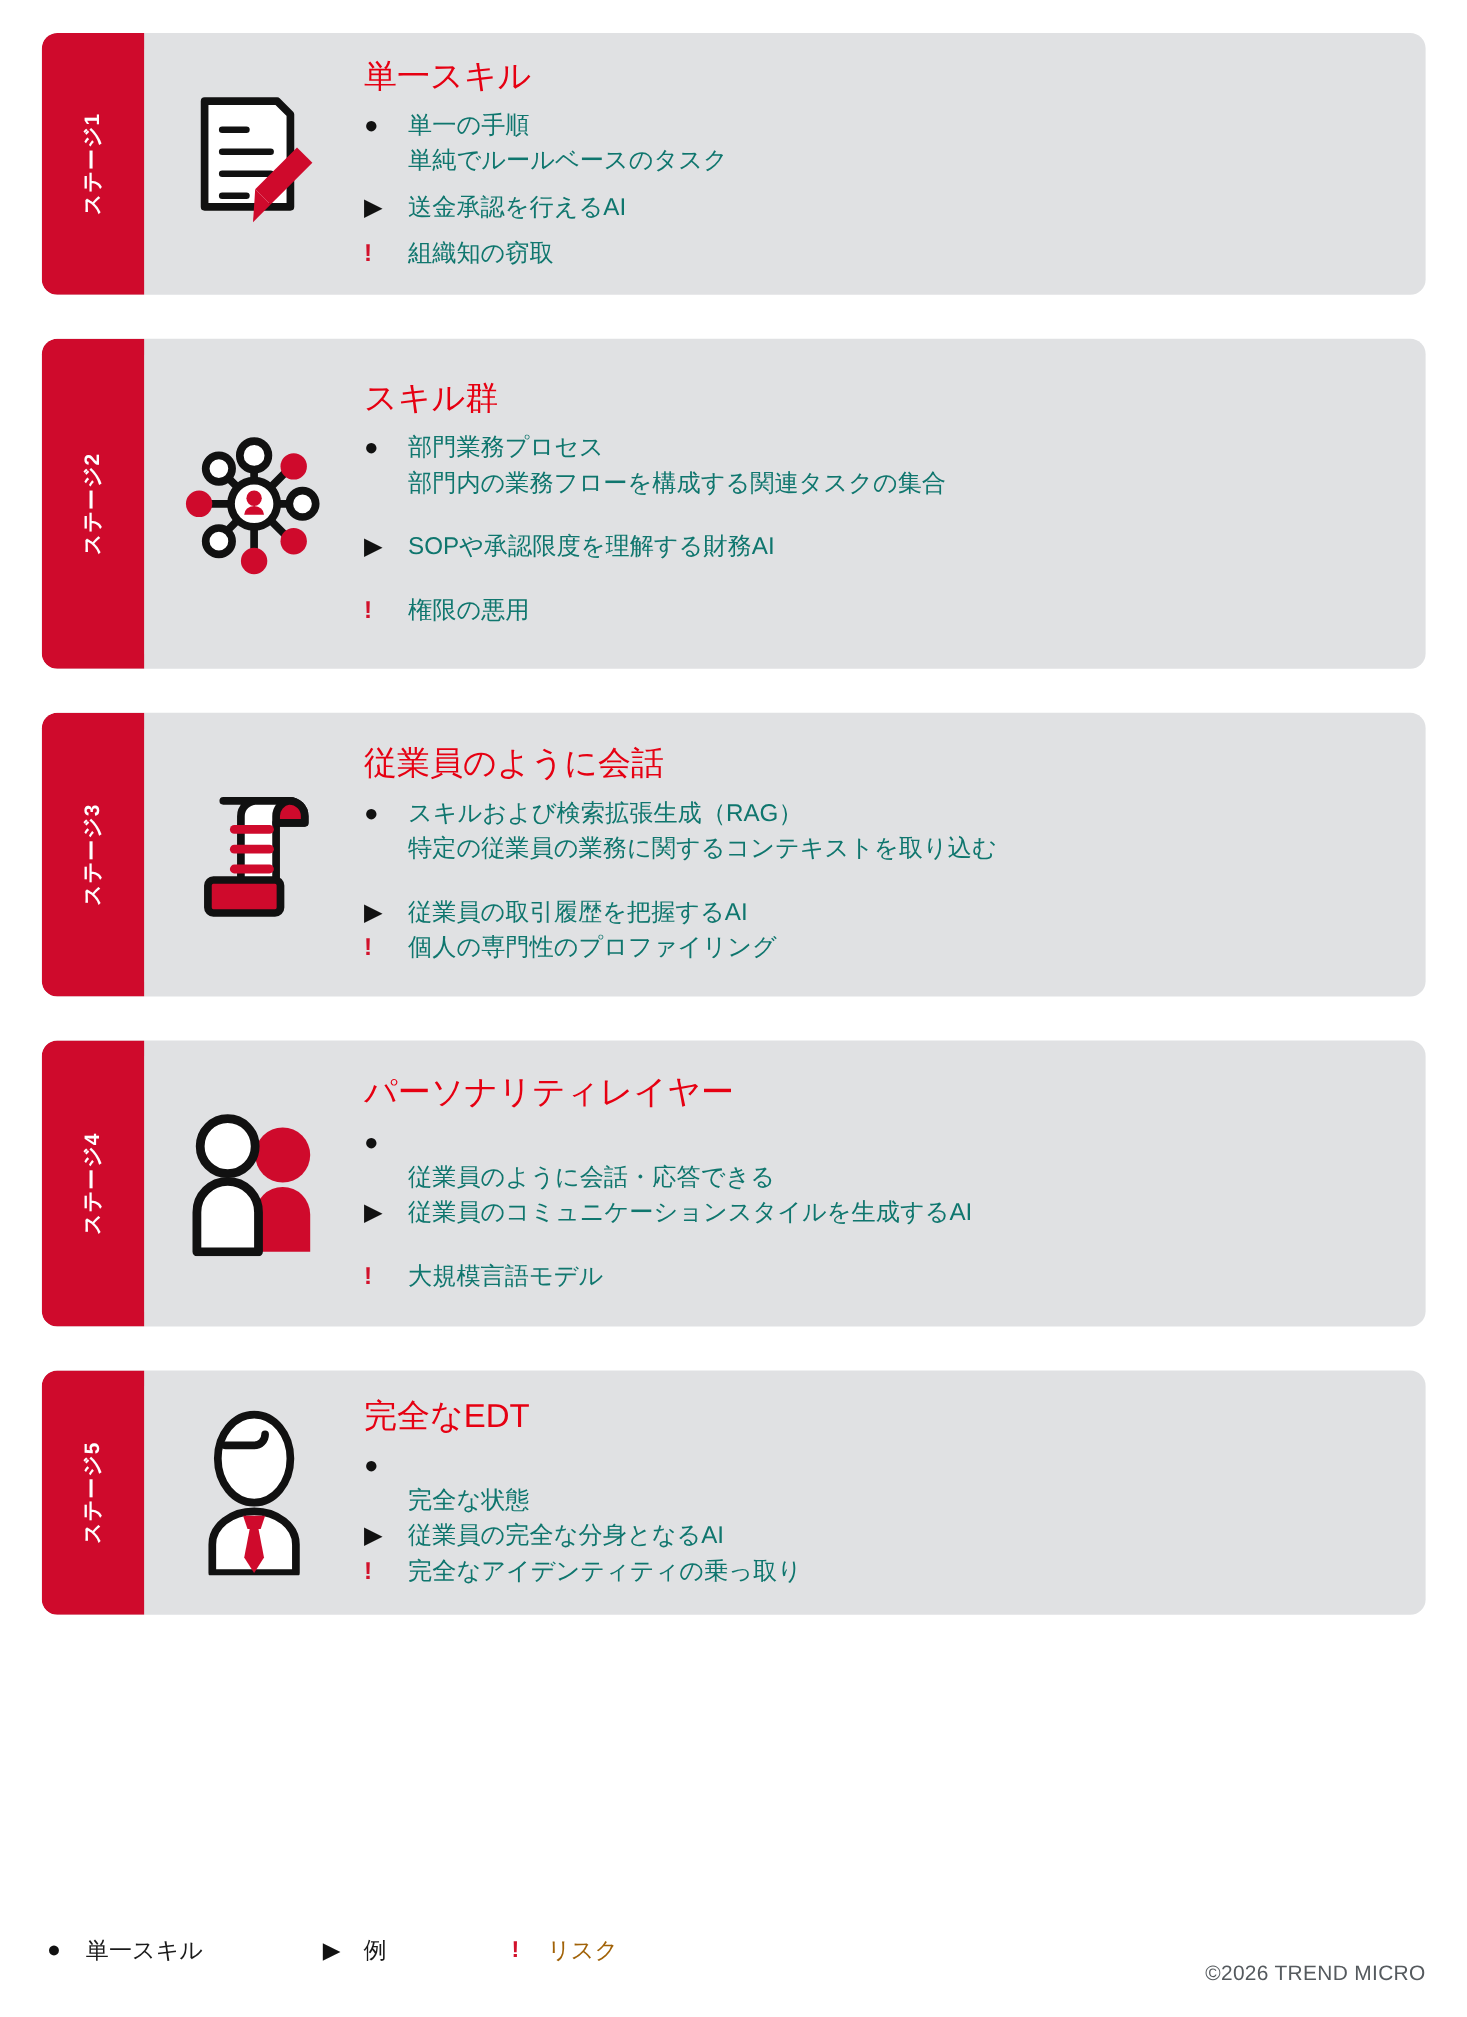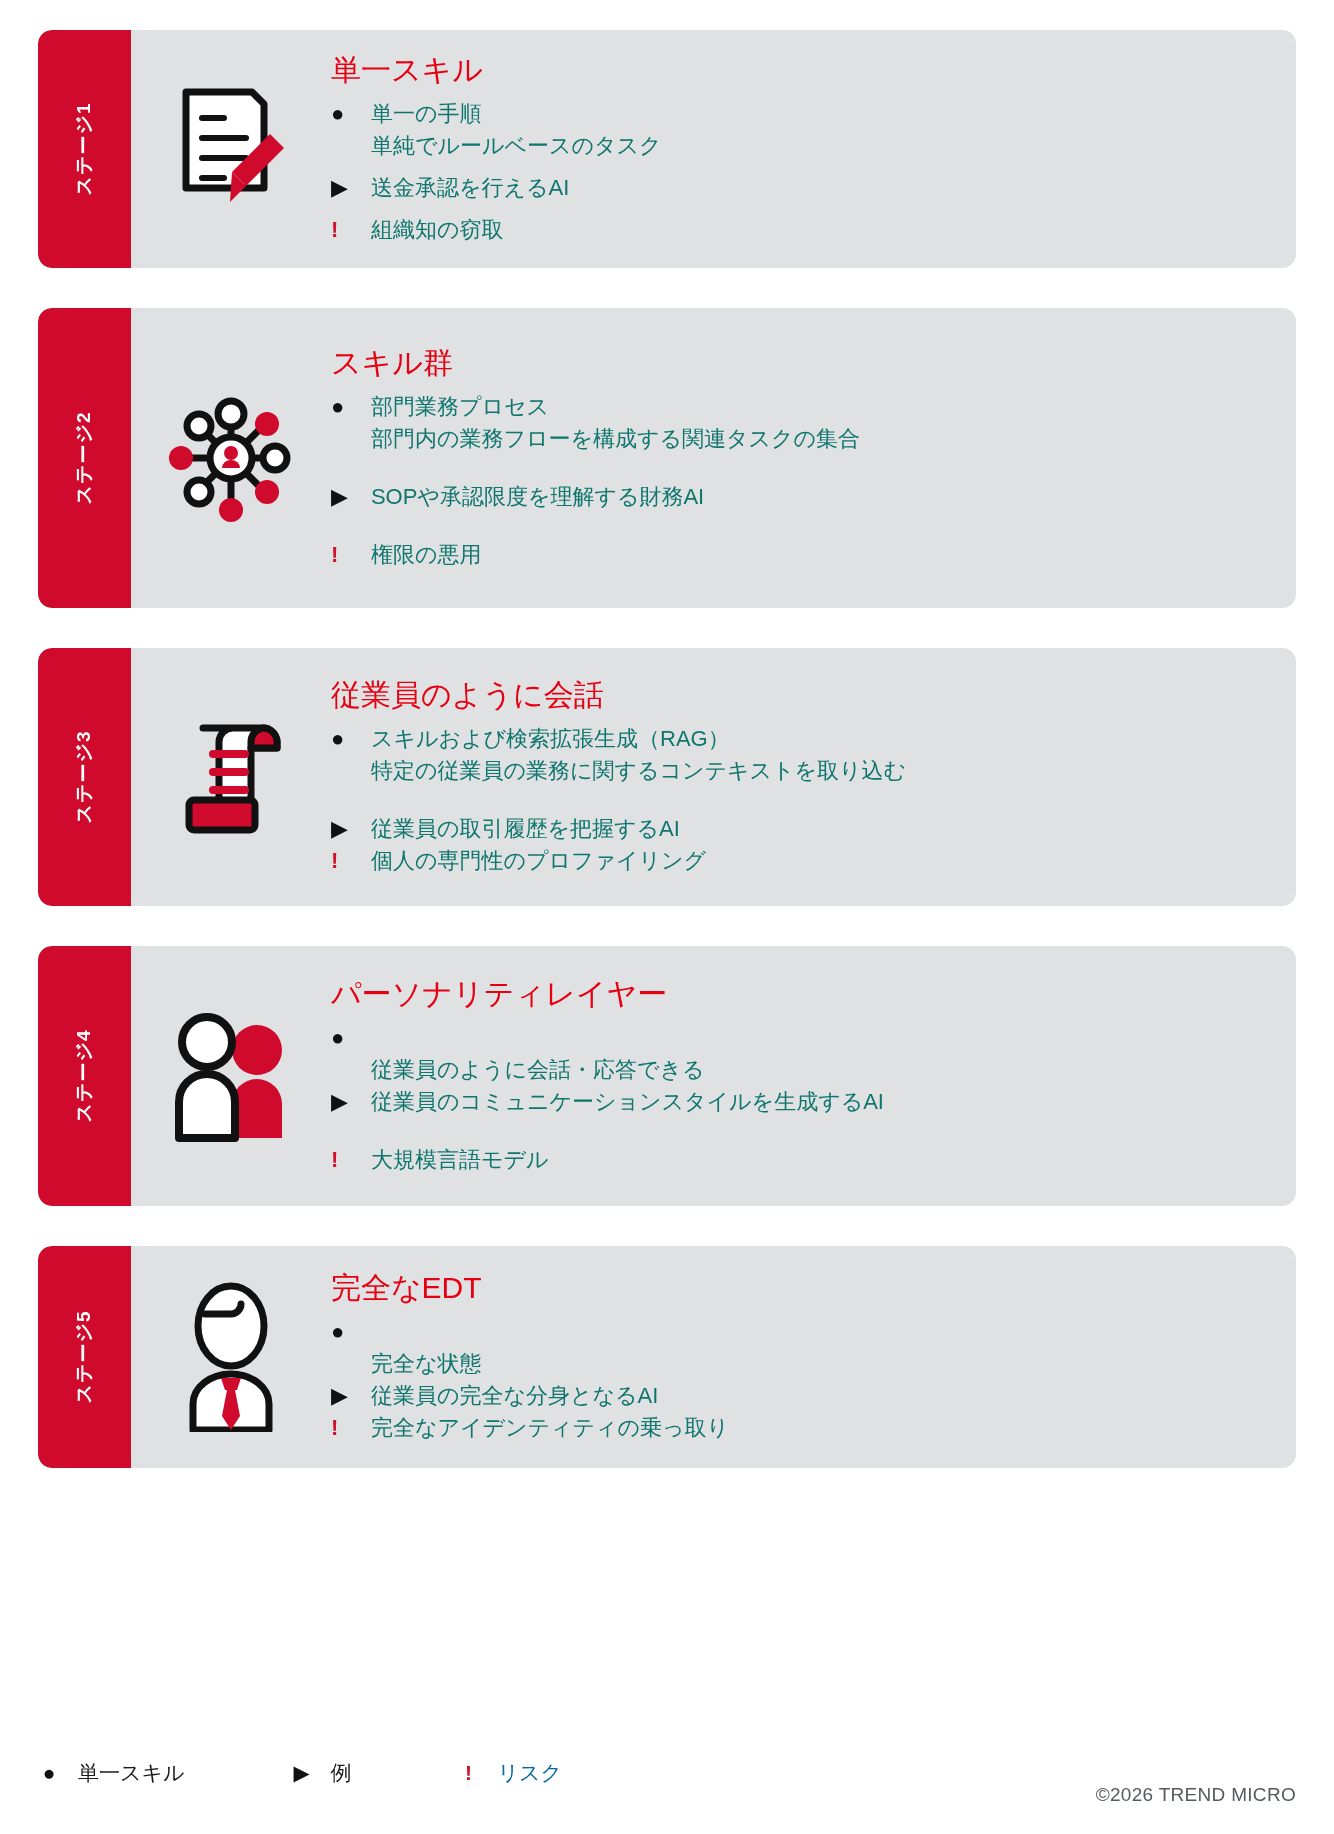--- a/index.html
+++ b/index.html
@@ -118,21 +118,21 @@
   }
   .legend-marker {
     font-size: 21px;
     margin-right: 18px;
     color: #111111;
     width: 22px;
     text-align: center;
   }
   .legend-marker.risk { color: #d2112b; font-weight: 700; }
   .legend-label { font-size: 21px; color: #1a1a1a; }
-  .legend-label.risk { color: #0369a1; }
+  .legend-label.risk { color: #a16207; }
 
   .copyright {
     margin-left: auto;
     font-size: 19px;
     color: #555a5e;
     letter-spacing: 0.3px;
     margin-top: 44px;
   }
 
   svg { display: block; }

